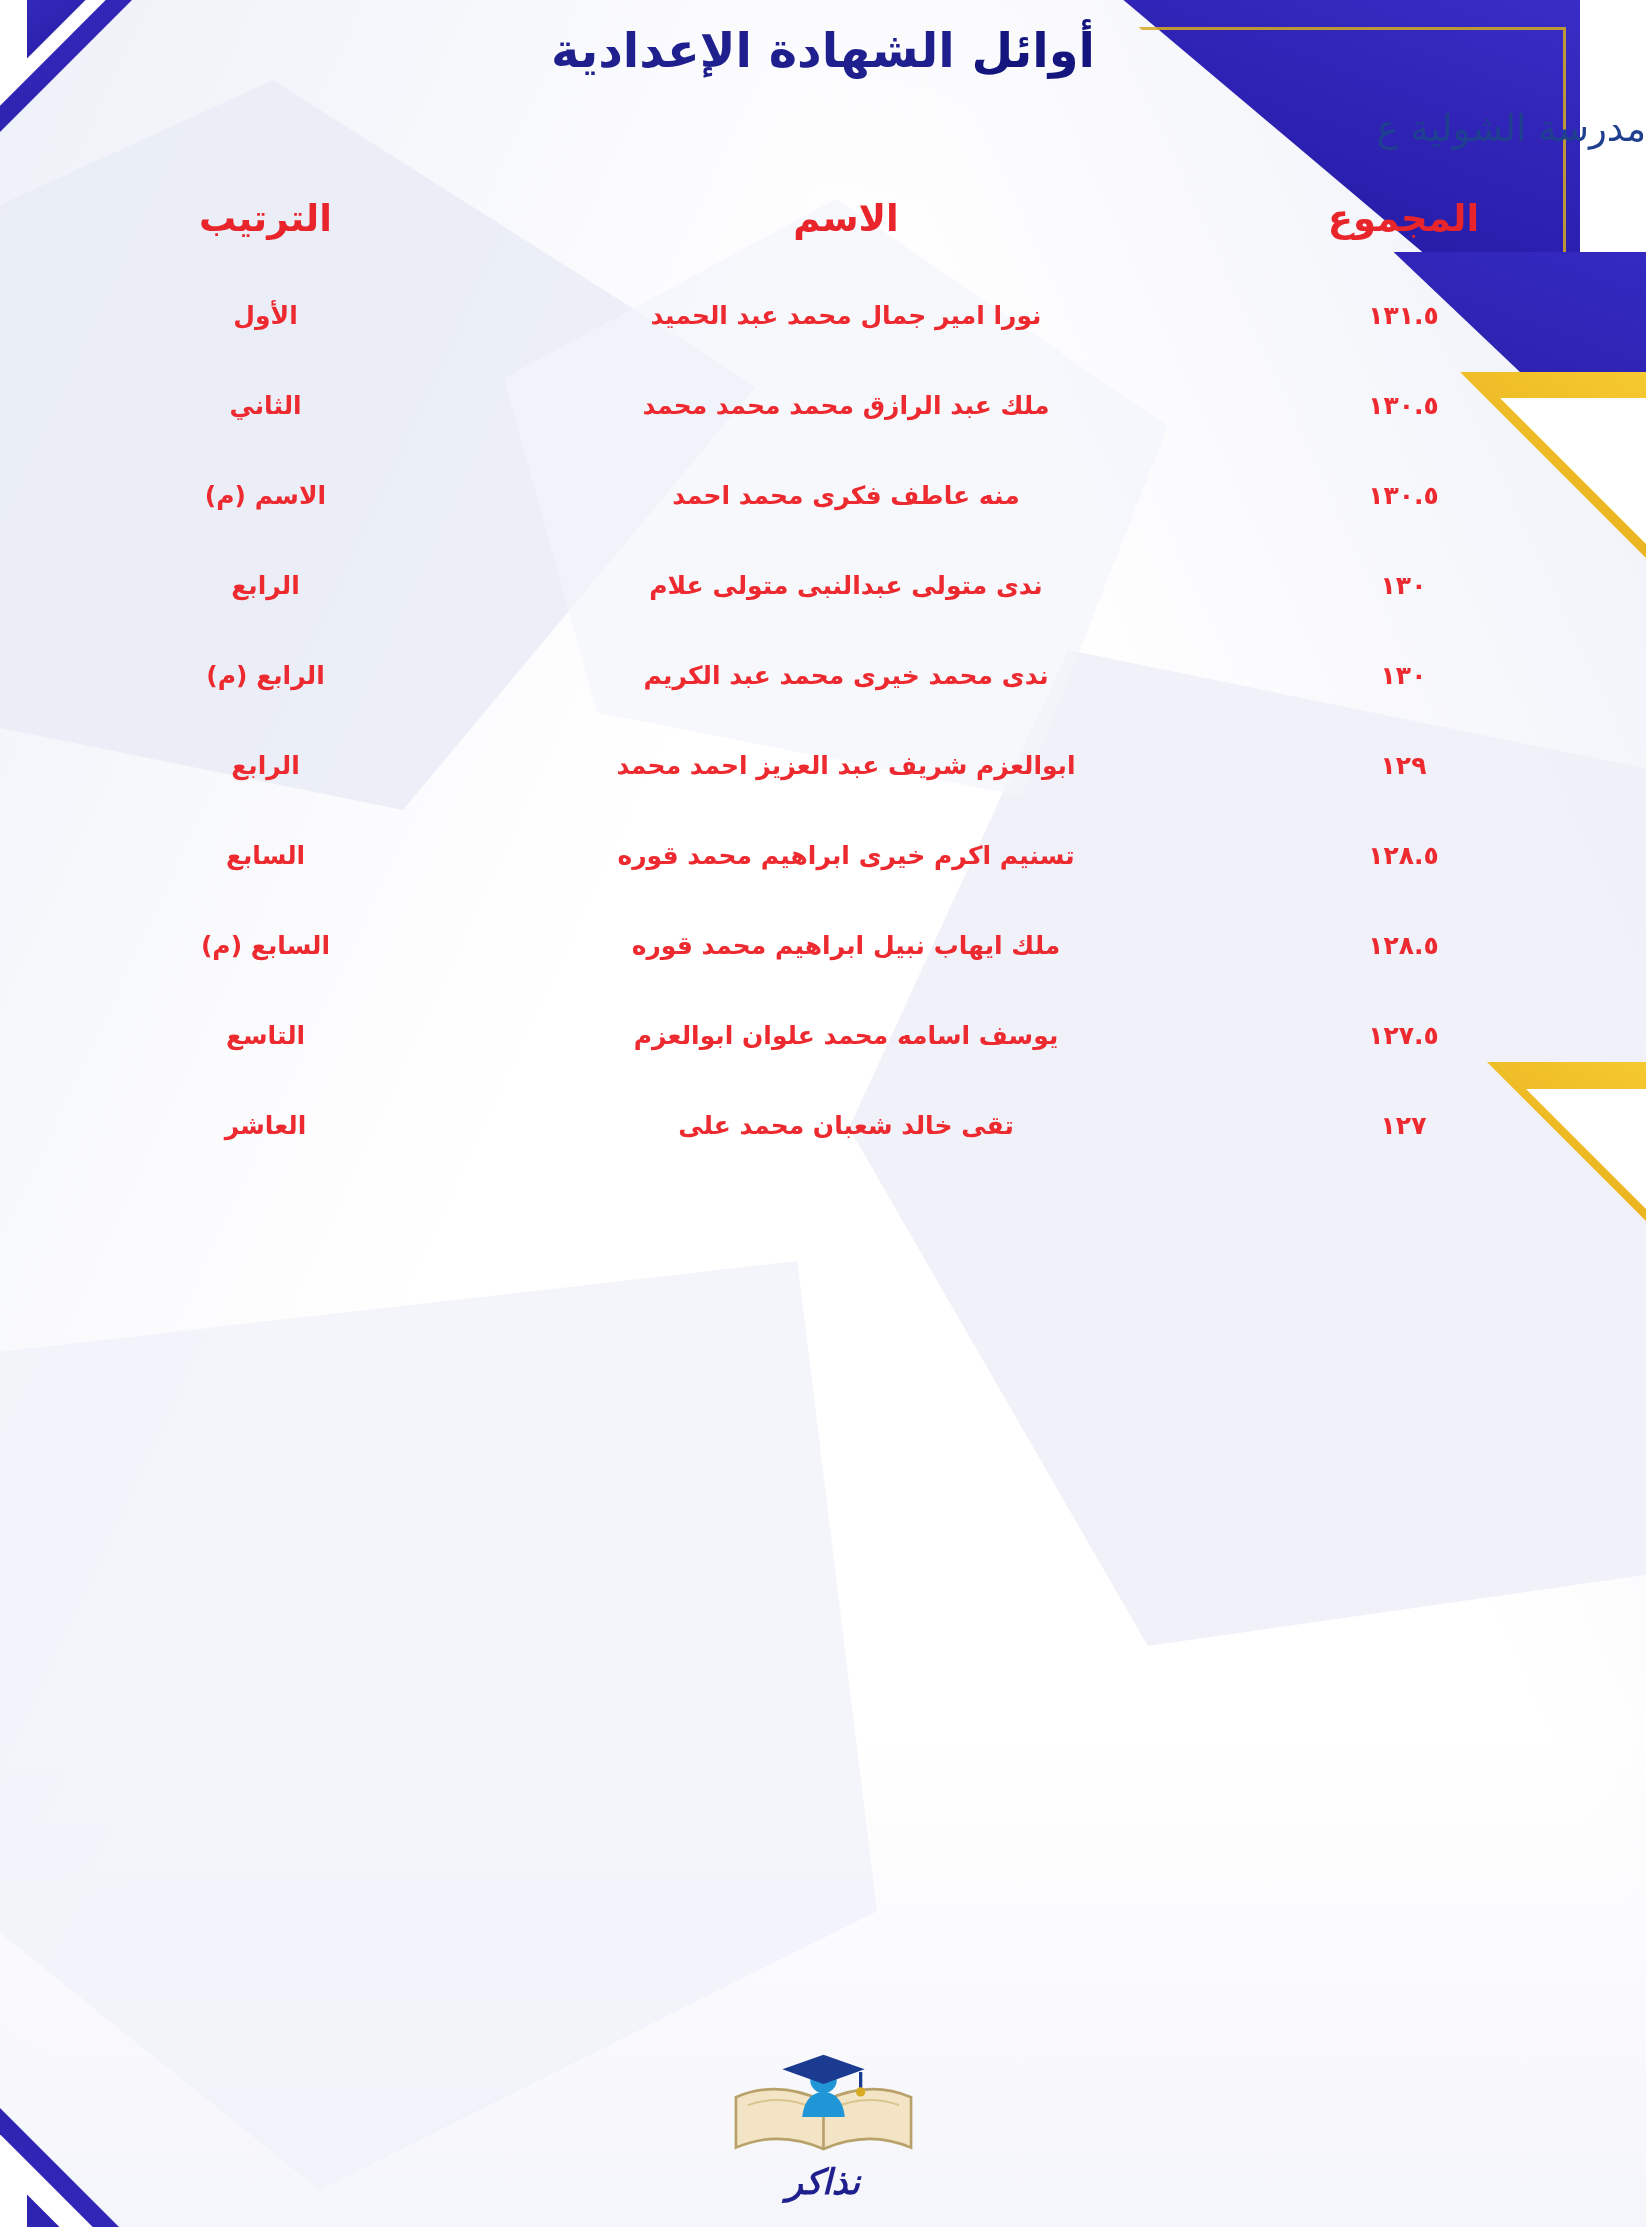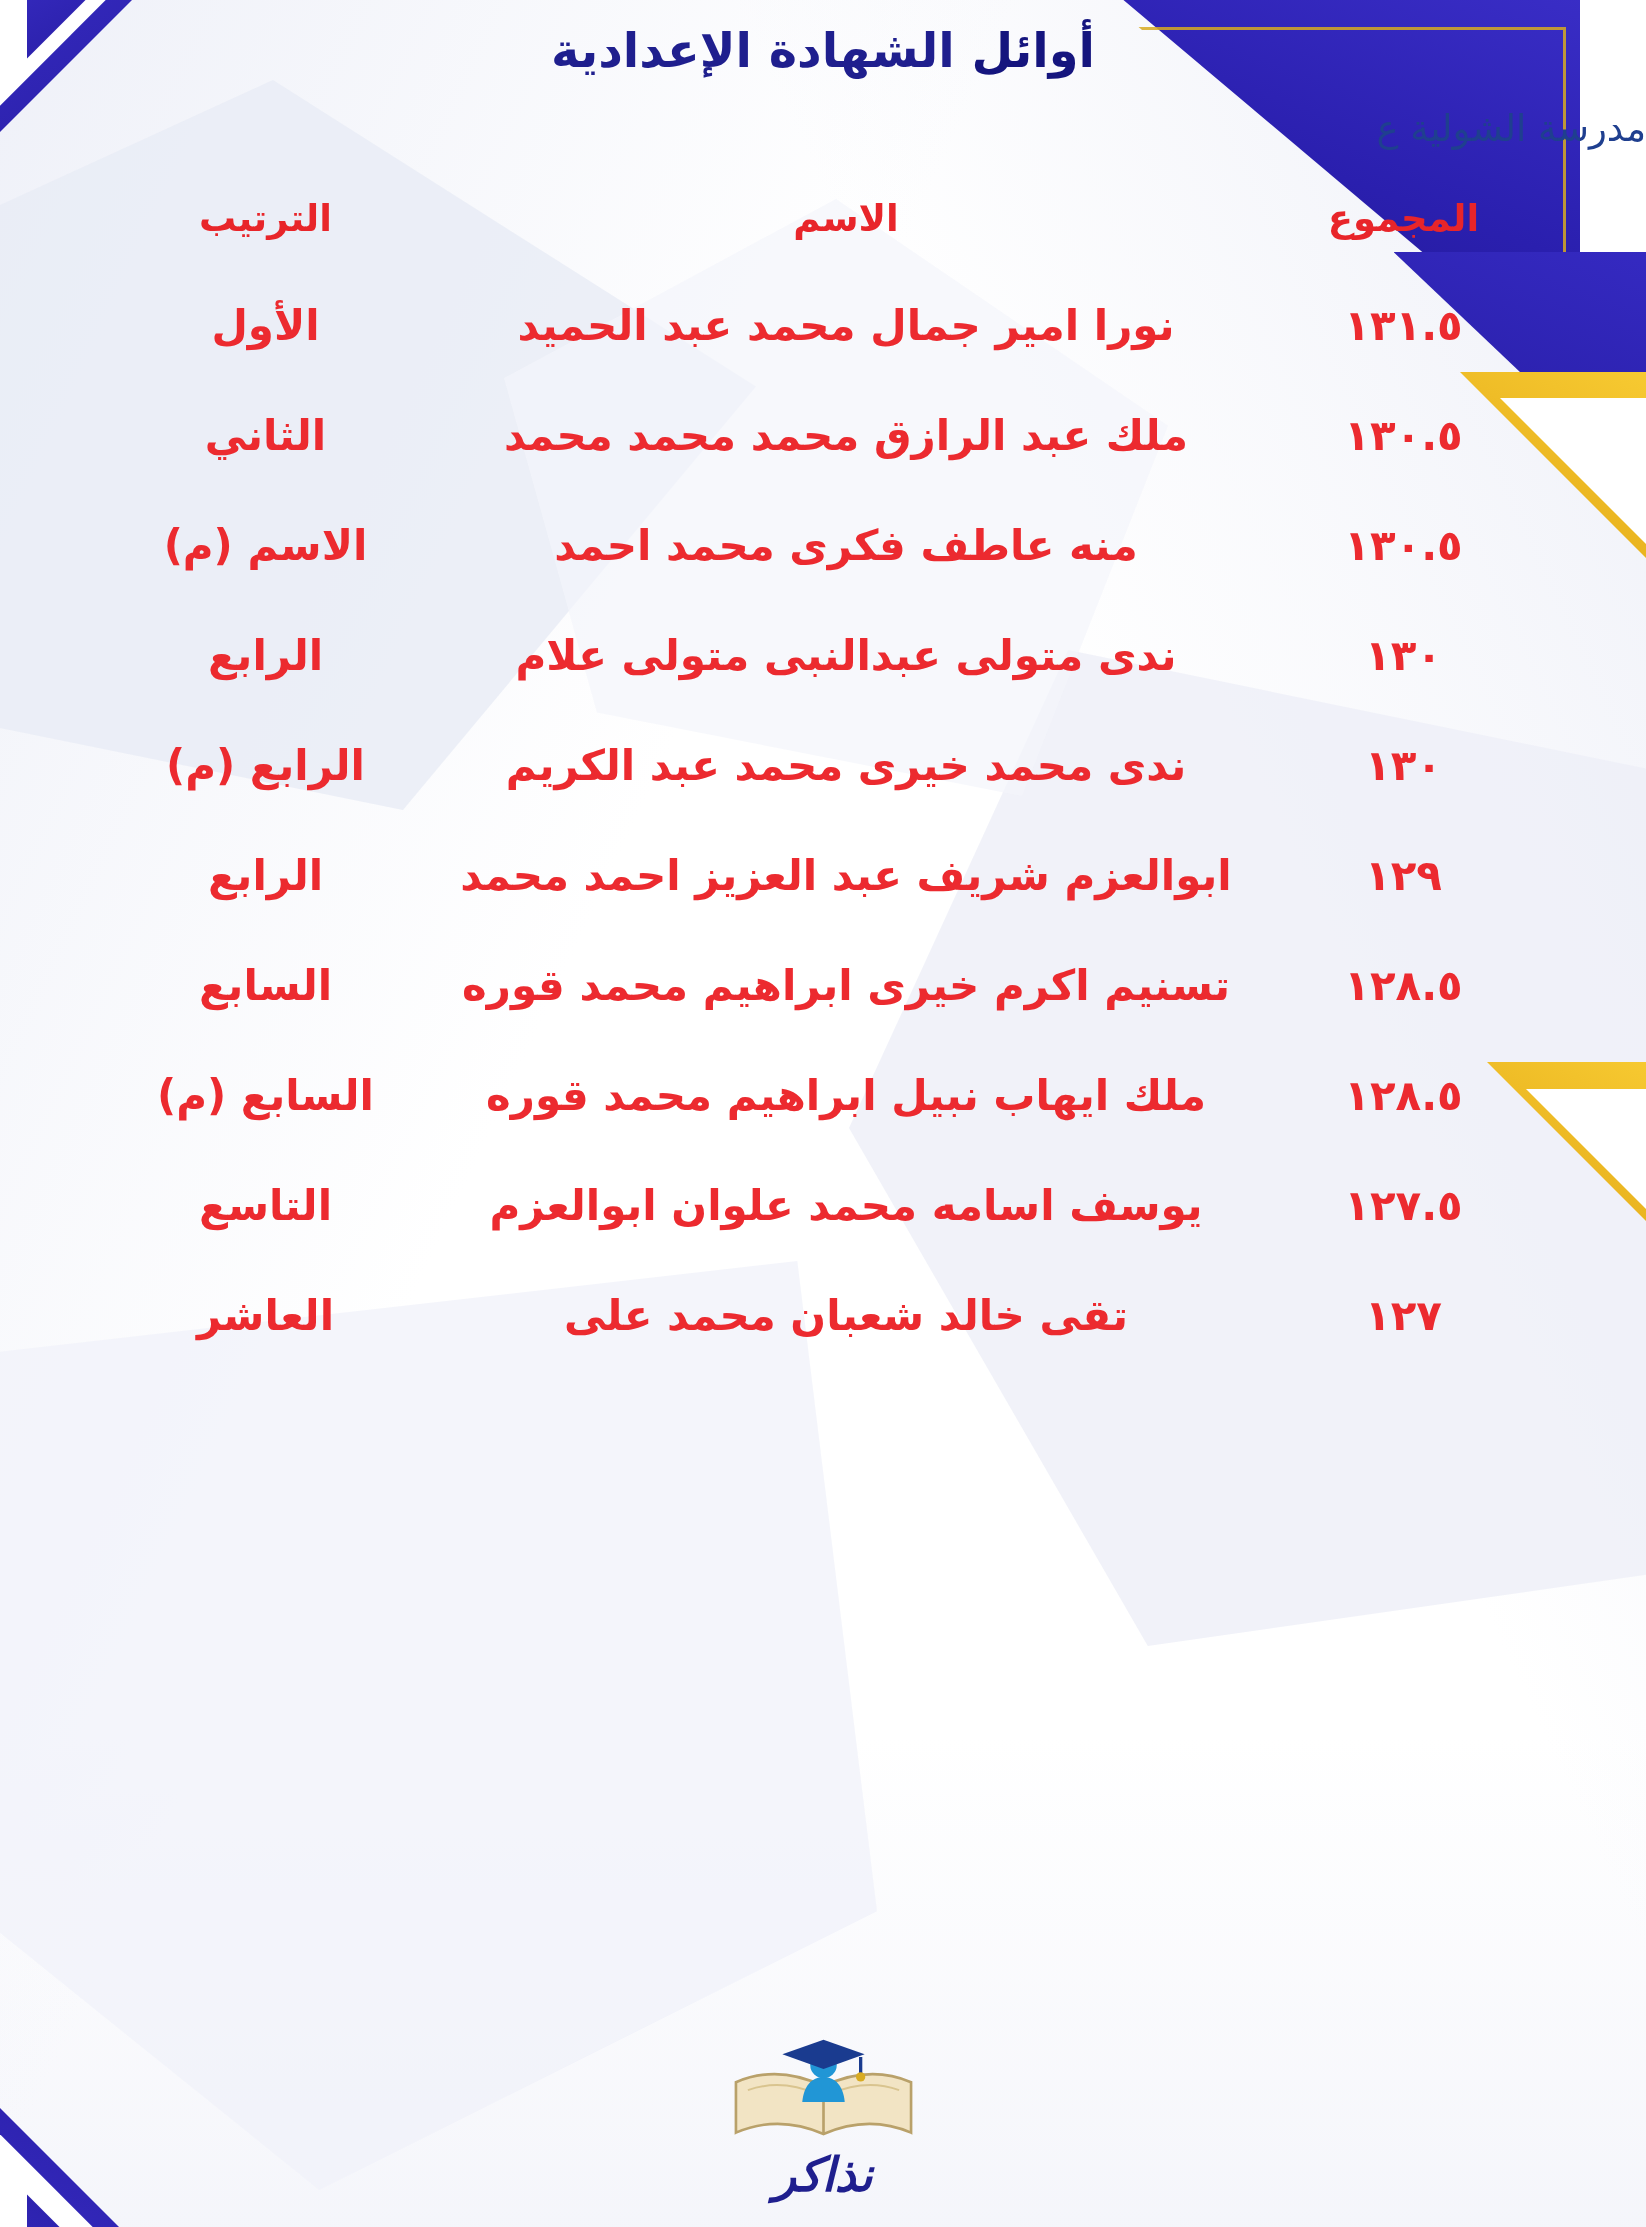--- a/index.html
+++ b/index.html
@@ -182,21 +182,21 @@
   table.results col.c-total { width: 299px; }
 
   table.results th {
     font-size: 37px;
     font-weight: 700;
     color: #e8252a;
     padding: 6.6px 0 30.5px 0;
     text-align: center;
   }
   table.results td {
-    font-size: 42px;
+    font-size: 25px;
     font-weight: 700;
     color: #ec2a2f;
     text-align: center;
     padding: 30.5px 0;
     white-space: nowrap;
   }
   td.rank-cell { font-size: 36px; }
   td.name-cell { font-size: 35px; }
   td.total-cell { font-size: 36px; letter-spacing: 0.7px; }
 
@@ -211,21 +211,21 @@
     align-items: center;
     z-index: 6;
   }
   .logo-mark {
     width: 199px;
     height: 113px;
     position: relative;
   }
   .logo-text {
     margin-top: 1.3px;
-    font-size: 47px;
+    font-size: 35px;
     font-weight: 700;
     color: #1f1f8e;
     font-style: italic;
   }
 </style>
 </head>
 <body>
 
 <div class="bg-layer">
   <div class="poly wash-a"></div>

